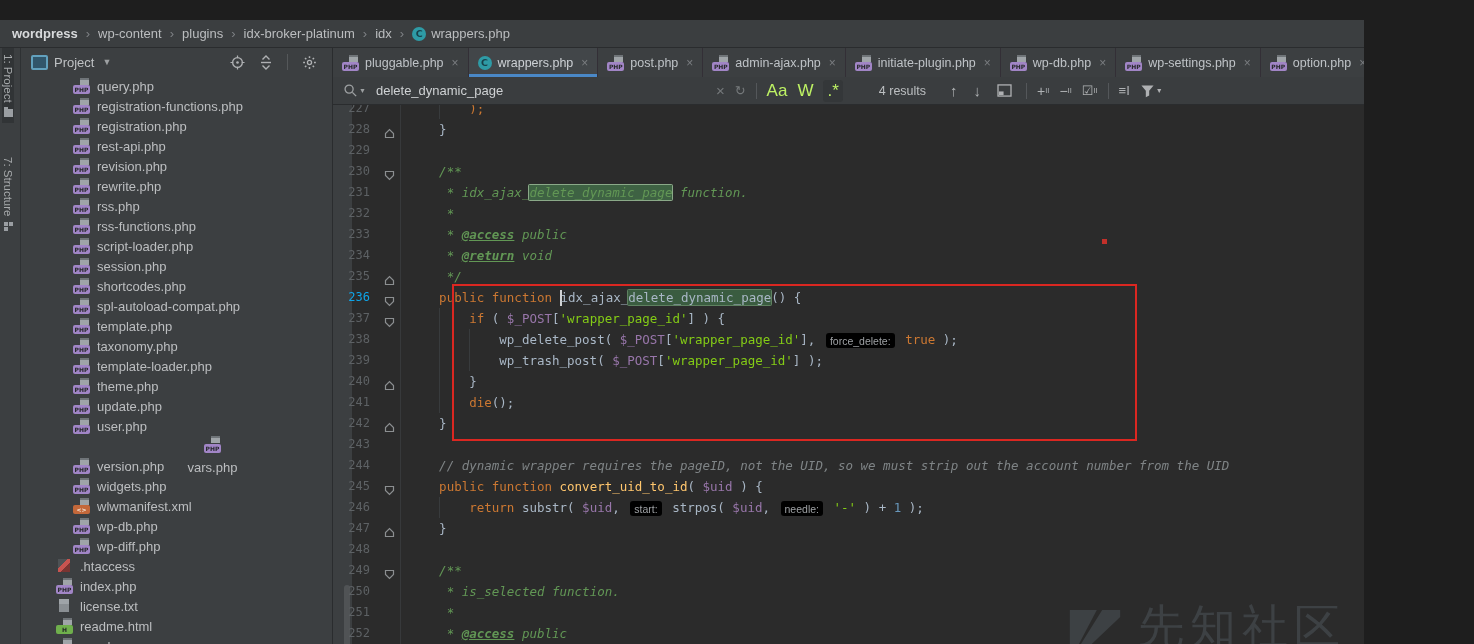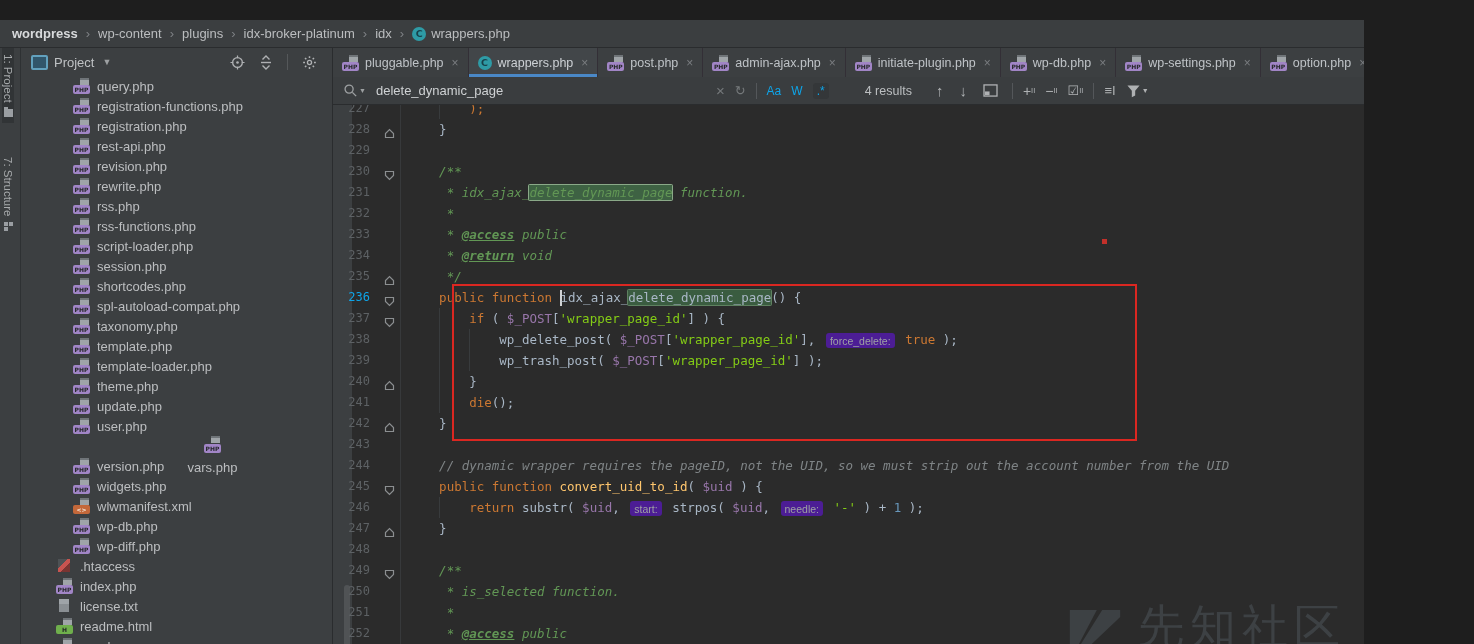--- a/index.html
+++ b/index.html
@@ -57,41 +57,41 @@
   .tab.active{background:#424649;box-shadow:inset 0 -3px 0 #4A88C7;color:#CDD1D5;}
   .tab-close{color:#7A7D80;font-size:12px;margin-left:2px;}
   .cls-ic{width:14px;height:14px;border-radius:50%;background:#2E9BA6;color:#17414A;
     font:bold 9.5px "DejaVu Sans",sans-serif;display:flex;align-items:center;justify-content:center;flex:0 0 14px;}
   
   .searchbar{position:absolute;left:0;top:29px;right:0;height:28px;background:#3A3D3F;border-bottom:1px solid #2A2C2E;
     display:flex;align-items:center;padding:0 10px;gap:10px;z-index:5;color:#9DA0A2;box-sizing:border-box;}
   .sb-query{color:#CFD2D4;font-size:13px;width:330px;white-space:nowrap;overflow:hidden;}
   .sb-ic{font-size:13px;color:#75797B;display:flex;align-items:center;}
   .sb-ic.lit{color:#AFB2B4;}
-  .sb-lbl{font-size:12px;color:#0ea5e9;}
+  .sb-lbl{font-size:17px;color:#bef264;}
   .sb-regex{background:#343739;border-radius:3px;padding:1px 4px;}
   .sb-sep{width:1px;height:16px;background:#54575A;}
   .sb-results{color:#BCBFC1;font-size:12.5px;margin:0 4px;}
   .supII{font-size:7.5px;vertical-align:top;letter-spacing:0;}
   
   .codelayer{position:absolute;left:0;top:50px;right:0;bottom:0;font-family:"DejaVu Sans Mono","Liberation Mono",monospace;}
   .gutter-line{position:absolute;left:67px;top:0;bottom:0;border-left:1px solid #37393B;}
   .margin-guide{position:absolute;left:1035px;top:0;bottom:0;border-left:1px solid #343638;}
   .crow{position:relative;height:21px;}
   .ln{position:absolute;left:0;top:0;width:37px;text-align:right;font-size:12px;line-height:21px;color:#5D6164;}
   .crow.cur .ln{color:#0ea5e9;}
   .foldmk{position:absolute;left:51px;top:5px;}
   .ctext{position:absolute;left:76px;top:0;line-height:21px;font-size:12.5px;white-space:pre;}
   .iguide{position:absolute;top:0;bottom:0;border-left:1px solid #383B3D;}
   .sg-d{color:#A9B7C6}.sg-k{color:#CC7832}.sg-s{color:#84cc16}.sg-n{color:#6897BB}
   .sg-c{color:#7F8486;font-style:italic}
   .sg-dc{color:#629755;font-style:italic}
   .sg-dt{color:#629755;font-style:italic;font-weight:bold;text-decoration:underline}
   .sg-v{color:#9876AA}.sg-dv{color:#9876AA;font-style:italic}.sg-fn{color:#FFC66D}
-  .sg-hint{background:#4c1d95;color:#9EA1A4;border-radius:3px;font-family:"Liberation Sans",sans-serif;
+  .sg-hint{background:#000000;color:#9EA1A4;border-radius:3px;font-family:"Liberation Sans",sans-serif;
      font-size:10.5px;padding:1.5px 4px;margin:0 3px;font-style:normal;}
   .sg-hl{background:#3A5C40;box-shadow:0 0 0 1px #5E8160;border-radius:1px;}
   .sg-hl-cur{background:#3E6243;box-shadow:0 0 0 1px #8AA988;border-radius:1px;}
   .sg-caret{display:inline-block;width:0;border-left:2px solid #D0D2D4;height:16px;vertical-align:middle;margin:0 -1px 2px 0;}
   
   .red-rect{position:absolute;left:452px;top:264px;width:681px;height:153px;border:2.5px solid #DB2721;z-index:8;pointer-events:none;}
   .red-dot{position:absolute;left:1102px;top:219px;width:5px;height:5px;background:#C2302A;z-index:8;}
   
   .watermark{position:absolute;right:18px;bottom:6px;display:flex;align-items:center;gap:16px;z-index:9;pointer-events:none;}
   .wm-text{font-size:46px;letter-spacing:6px;color:#3D4144;font-weight:500;}
@@ -260,28 +260,28 @@
             <span class="page"></span>
             <span class="badge">PHP</span>
           </span>
           <span>spl-autoload-compat.php</span>
         </div>
         <div class="tree-row" style="padding-left: 52px;">
           <span class="fic php">
             <span class="page"></span>
             <span class="badge">PHP</span>
           </span>
+          <span>template.php</span>
+        </div>
+        <div class="tree-row" style="padding-left: 52px;">
+          <span class="fic php">
+            <span class="page"></span>
+            <span class="badge">PHP</span>
+          </span>
           <span>taxonomy.php</span>
-        </div>
-        <div class="tree-row" style="padding-left: 52px;">
-          <span class="fic php">
-            <span class="page"></span>
-            <span class="badge">PHP</span>
-          </span>
-          <span>template.php</span>
         </div>
         <div class="tree-row" style="padding-left: 52px;">
           <span class="fic php">
             <span class="page"></span>
             <span class="badge">PHP</span>
           </span>
           <span>template-loader.php</span>
         </div>
         <div class="tree-row" style="padding-left: 52px;">
           <span class="fic php">

